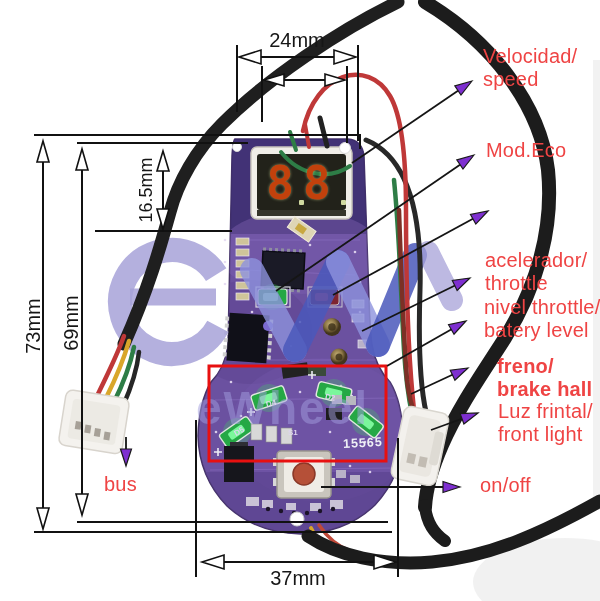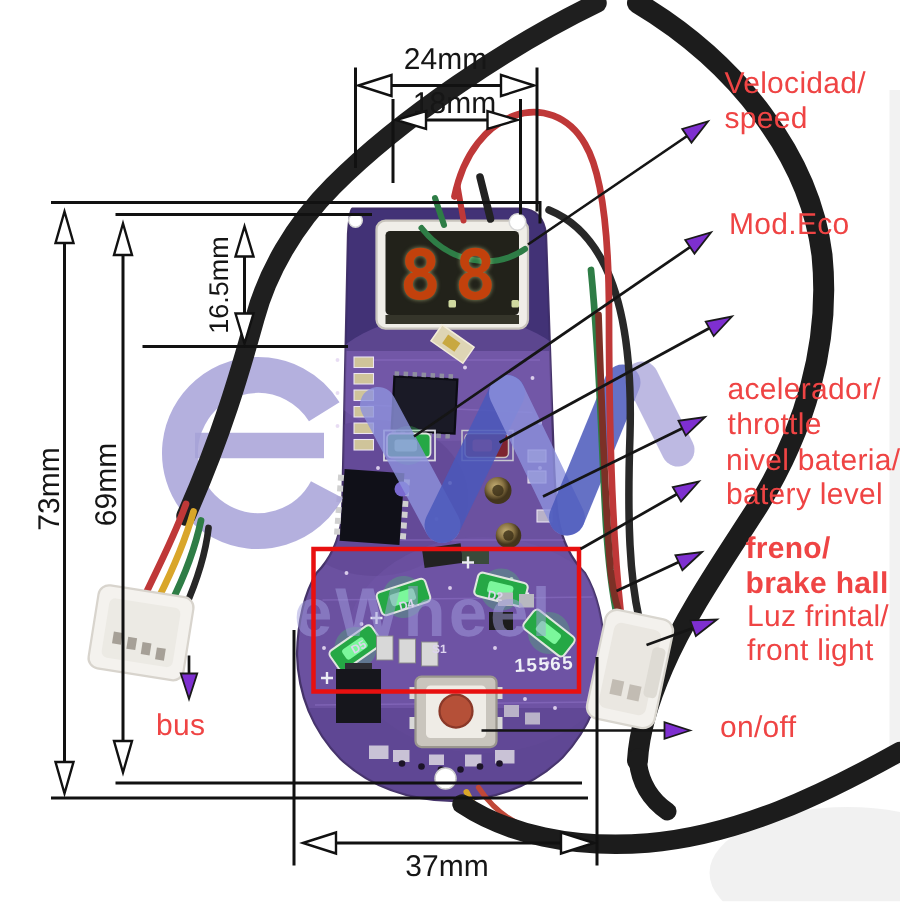--- a/index.html
+++ b/index.html
@@ -355,37 +355,36 @@
     <g transform="translate(460,487) rotate(0)">
           <polygon points="0,0 -17,5.5 -17,-5.5"></polygon>
         </g>
     <g transform="translate(126,466) rotate(90)">
           <polygon points="0,0 -17,5.5 -17,-5.5"></polygon>
         </g>
   </g>
 </svg>
 
 <div class="dim" style="left:262px;top:29px;width:70px;">24mm</div>
-<div class="dim" style="left:268px;top:58px;width:70px;">18mm</div>
 <div class="dim vdim" style="left:110px;top:180px;width:72px;height:20px;font-size:18px;">16.5mm</div>
 <div class="dim vdim" style="left:3px;top:315px;width:60px;height:22px;">73mm</div>
 <div class="dim vdim" style="left:41px;top:312px;width:60px;height:22px;">69mm</div>
 <div class="dim" style="left:258px;top:567px;width:80px;">37mm</div>
 
 <div class="label" style="left:483px;top:45px;">
   <span style="display:block">Velocidad/</span>
   <span style="display:block">speed</span>
 </div>
 <div class="label" style="left:486px;top:139px;">Mod.Eco</div>
 <div class="label" style="left:485px;top:249px;">
   <span style="display:block">acelerador/</span>
   <span style="display:block">throttle</span>
 </div>
 <div class="label" style="left:484px;top:296px;">
-  <span style="display:block">nivel bateria/</span>
+  <span style="display:block">nivel throttle/</span>
   <span style="display:block">batery level</span>
 </div>
 <div class="label" style="left:497px;top:355px;font-weight:bold;">
   <span style="display:block">freno/</span>
   <span style="display:block">brake hall</span>
 </div>
 <div class="label" style="left:498px;top:400px;">
   <span style="display:block">Luz frintal/</span>
   <span style="display:block">front light</span>
 </div>

